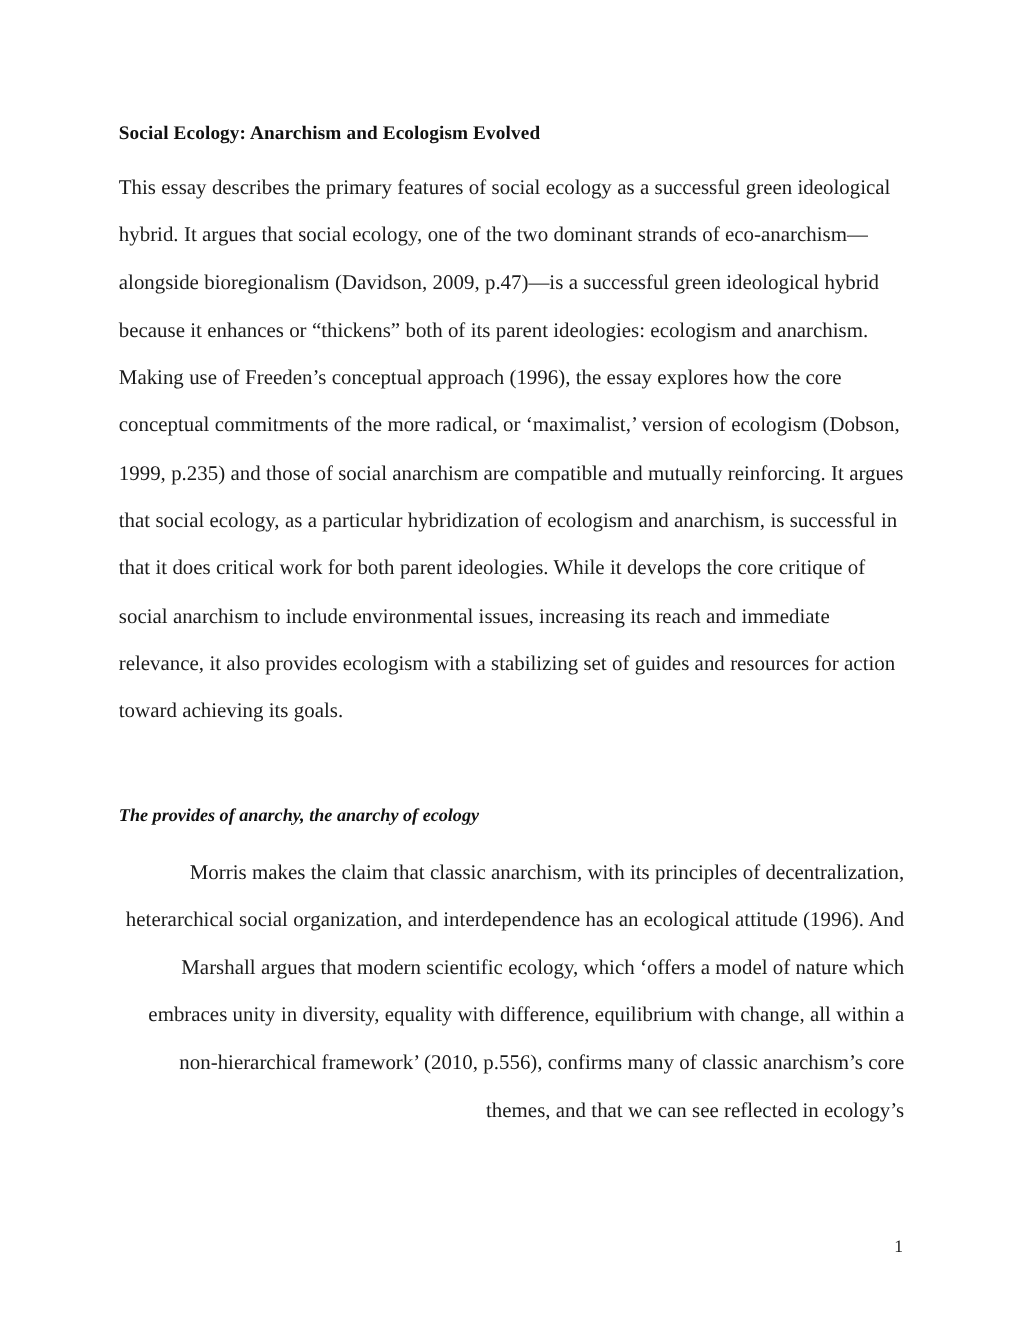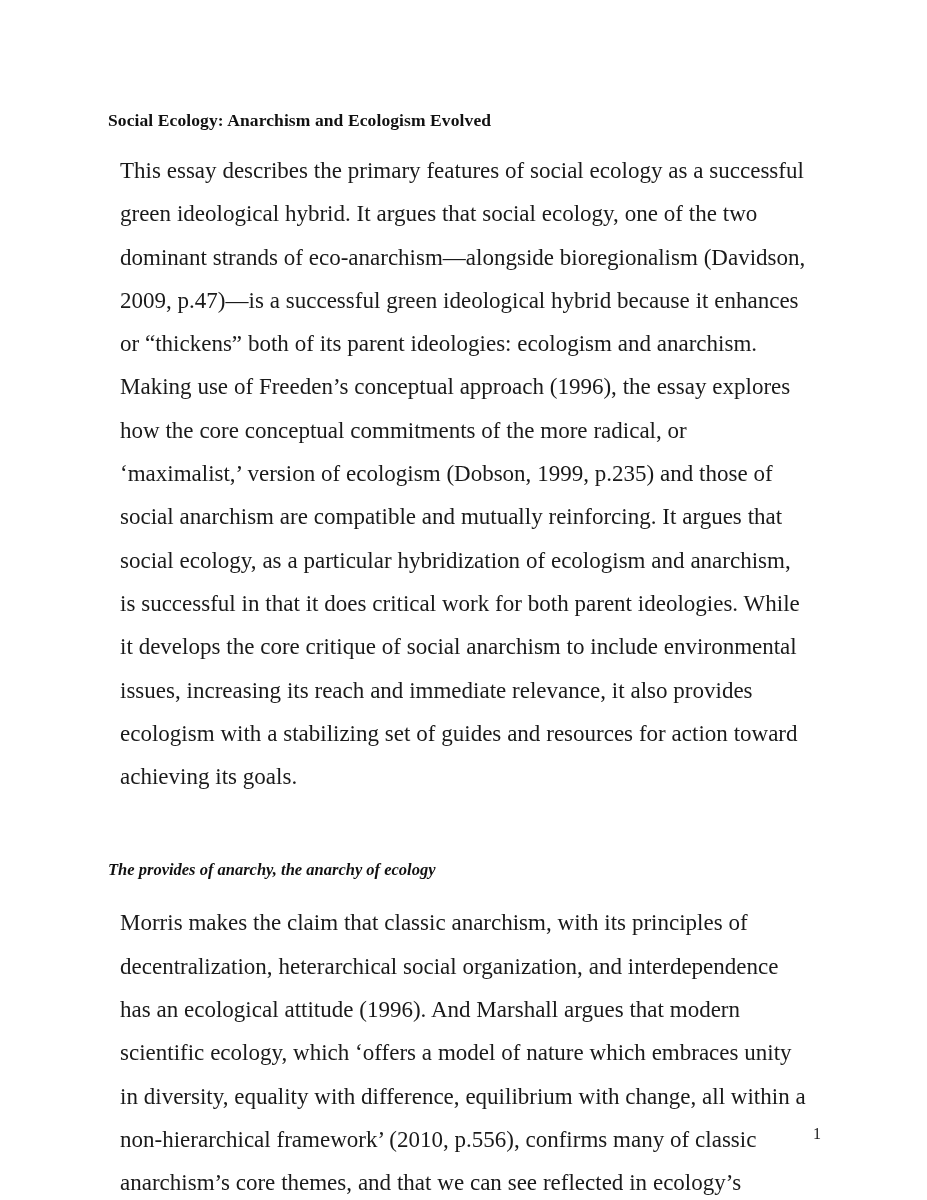--- a/index.html
+++ b/index.html
@@ -64,34 +64,35 @@
 
   .section-first .section-heading {
     margin-top: 42px;
   }
 
   .section-later .section-heading {
     margin-top: 61px;
   }
 
   .body-paragraph {
-    font-size: 23px;
+    font-size: 19px;
     line-height: 43.3px;
-    margin: 12px;
+    margin: 0;
     text-align: left;
     word-spacing: 0.1px;
     color: #1a1a1a;
   }
 
   .section-first .body-paragraph {
     margin-top: 17px;
   }
 
   .section-later .body-paragraph {
     margin-top: 20px;
+    text-align: right;
   }
 
   .page-number {
     position: absolute;
     right: 106px;
     top: 1125px;
     font-size: 16px;
     line-height: 18px;
     text-align: right;
     color: #1a1a1a;

